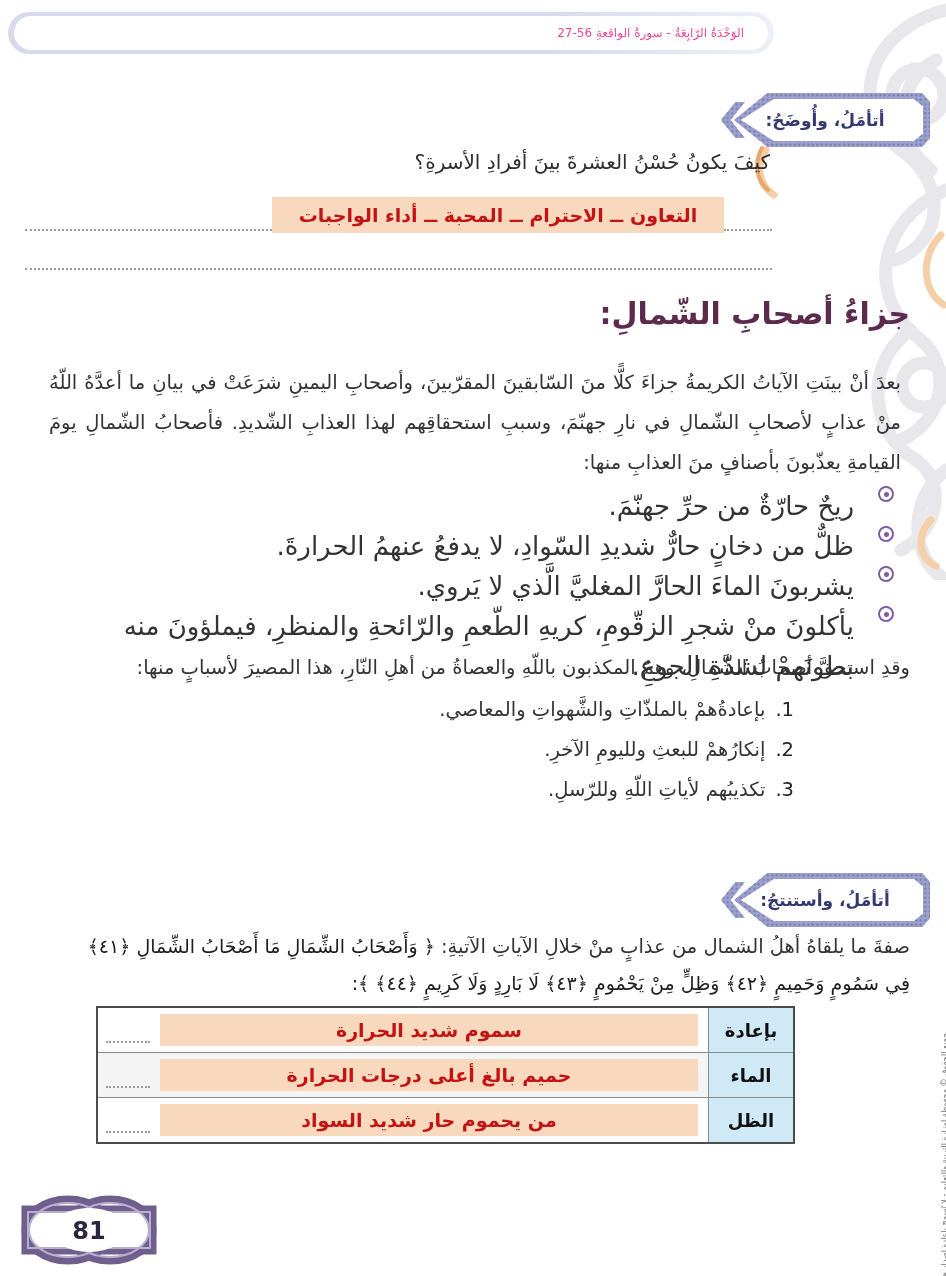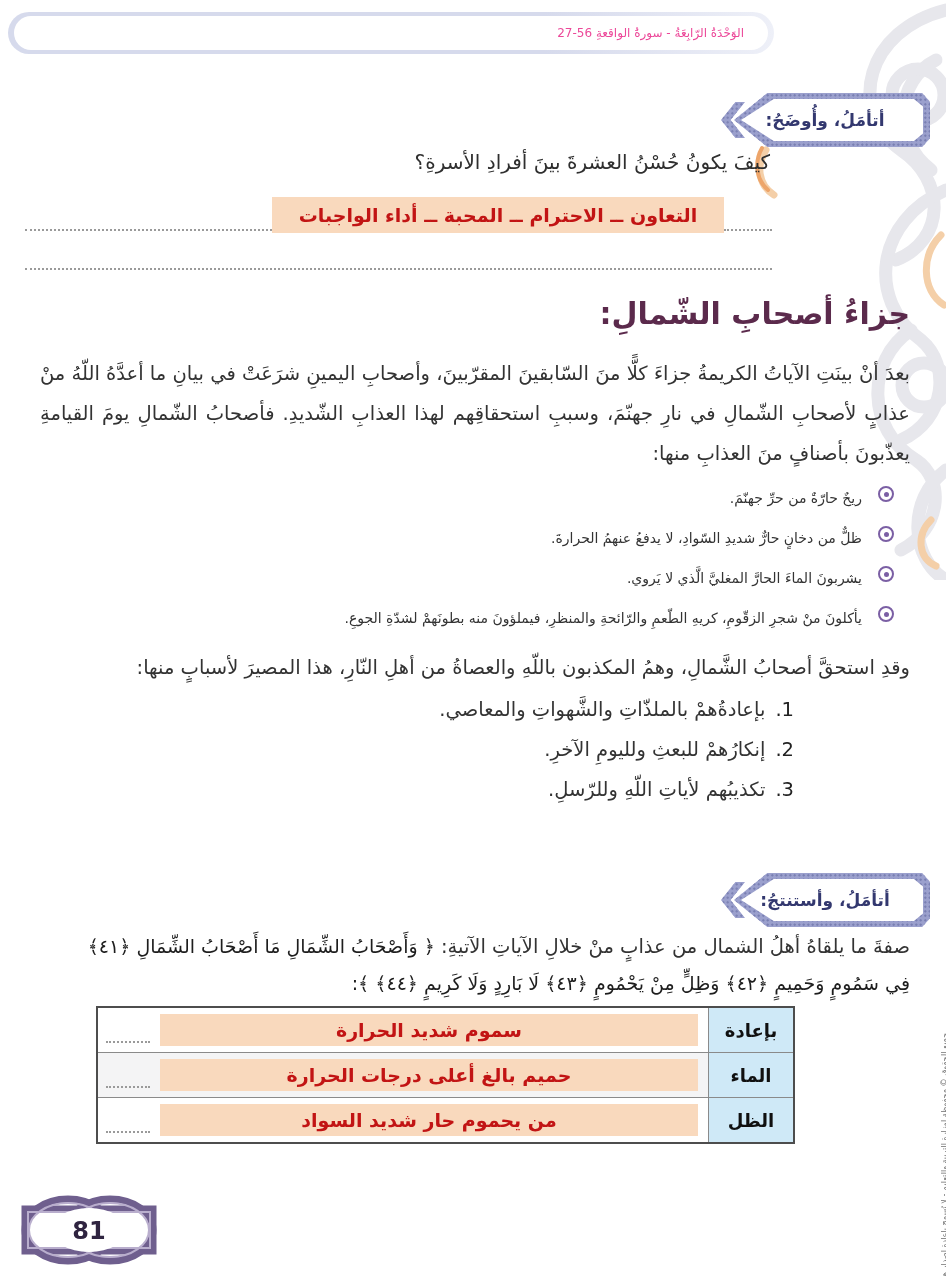--- a/index.html
+++ b/index.html
@@ -73,21 +73,21 @@
   .para.reasons-intro{top:648px;text-align:right;}
 
   .bullets{position:absolute;top:474px;right:52px;left:40px;}
   .bullet-row{display:flex;gap:12px;align-items:flex-start;height:40px;}
   .fisheye{
     flex:0 0 auto;width:12px;height:12px;margin-top:12px;
     border:2.2px solid #7b5fa4;border-radius:50%;
     display:flex;align-items:center;justify-content:center;
   }
   .fisheye i{width:5px;height:5px;background:#7b5fa4;border-radius:50%;}
-  .bullet-row p{margin:4px;font-size:14px;line-height:40px;}
+  .bullet-row p{margin:12px;font-size:26px;line-height:40px;}
 
   .reasons{position:absolute;top:690px;right:152px;left:40px;}
   .reason-row{display:flex;gap:10px;height:40px;font-size:19.5px;line-height:40px;}
   .reason-row .num{color:#222;}
 
   .verse-para{position:absolute;top:928px;right:36px;left:60px;font-size:19.5px;line-height:36px;text-align:right;}
   .verse-para .quran{font-size:19px;color:#1d1d1d;}
 
   
   .jtable{position:absolute;top:1006px;right:151px;width:695px;border:2px solid #4d4d4d;z-index:2;}
@@ -164,21 +164,21 @@
       <span class="dots grow"></span>
       <div class="answer-bar">
         <span>التعاون ــ الاحترام ــ المحبة ــ أداء الواجبات</span>
       </div>
       <span class="dots short"></span>
     </div>
     <div class="dotline second"></div>
 
     <h1 class="section-title" style="margin:0;">جزاءُ أصحابِ الشّمالِ:</h1>
 
-    <p class="para intro" style="margin:0;">بعدَ أنْ بينَتِ الآياتُ الكريمةُ جزاءَ كلًّا منَ السّابقينَ المقرّبينَ، وأصحابِ اليمينِ شرَعَتْ في بيانِ ما أعدَّهُ اللّهُ منْ عذابٍ لأصحابِ الشّمالِ في نارِ جهنّمَ، وسببِ استحقاقِهم لهذا العذابِ الشّديدِ. فأصحابُ الشّمالِ يومَ القيامةِ يعذّبونَ بأصنافٍ منَ العذابِ منها:</p>
+    <p class="para intro" style="margin:9px;">بعدَ أنْ بينَتِ الآياتُ الكريمةُ جزاءَ كلًّا منَ السّابقينَ المقرّبينَ، وأصحابِ اليمينِ شرَعَتْ في بيانِ ما أعدَّهُ اللّهُ منْ عذابٍ لأصحابِ الشّمالِ في نارِ جهنّمَ، وسببِ استحقاقِهم لهذا العذابِ الشّديدِ. فأصحابُ الشّمالِ يومَ القيامةِ يعذّبونَ بأصنافٍ منَ العذابِ منها:</p>
 
     <div class="bullets">
       <div class="bullet-row">
         <span class="fisheye">
             <i></i>
           </span>
         <p>ريحٌ حارّةٌ من حرِّ جهنّمَ.</p>
       </div>
       <div class="bullet-row">
         <span class="fisheye">

